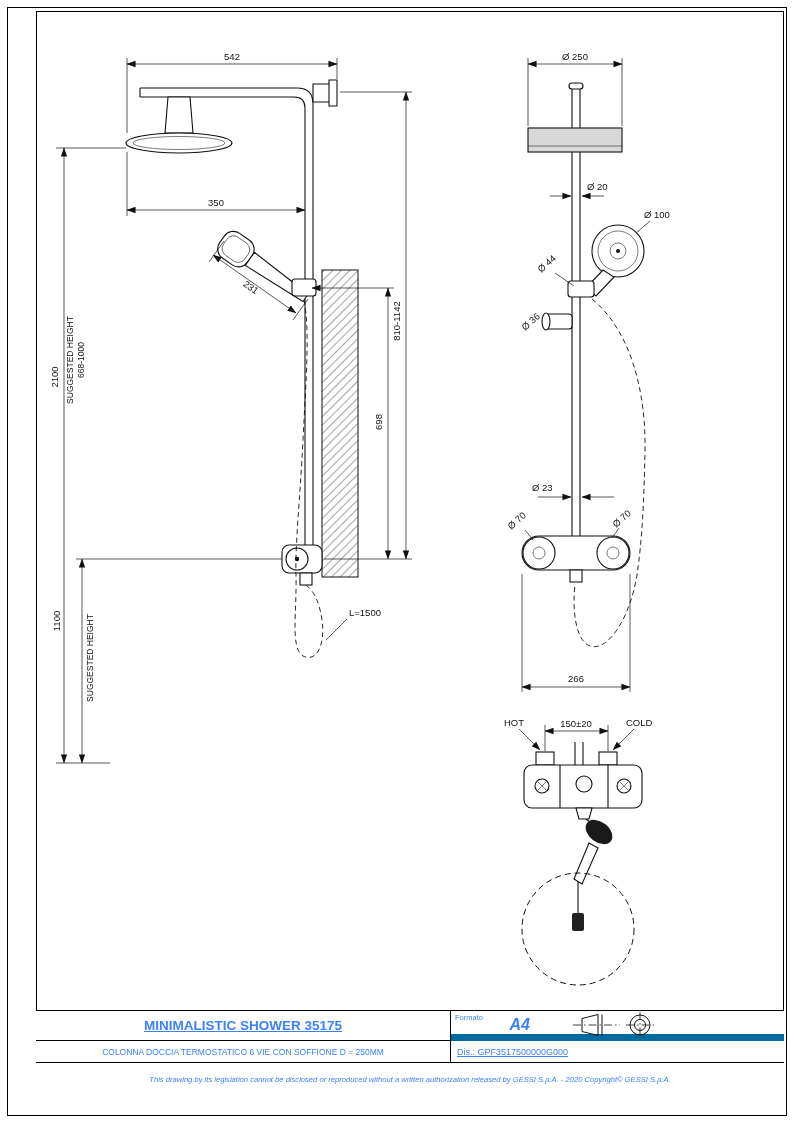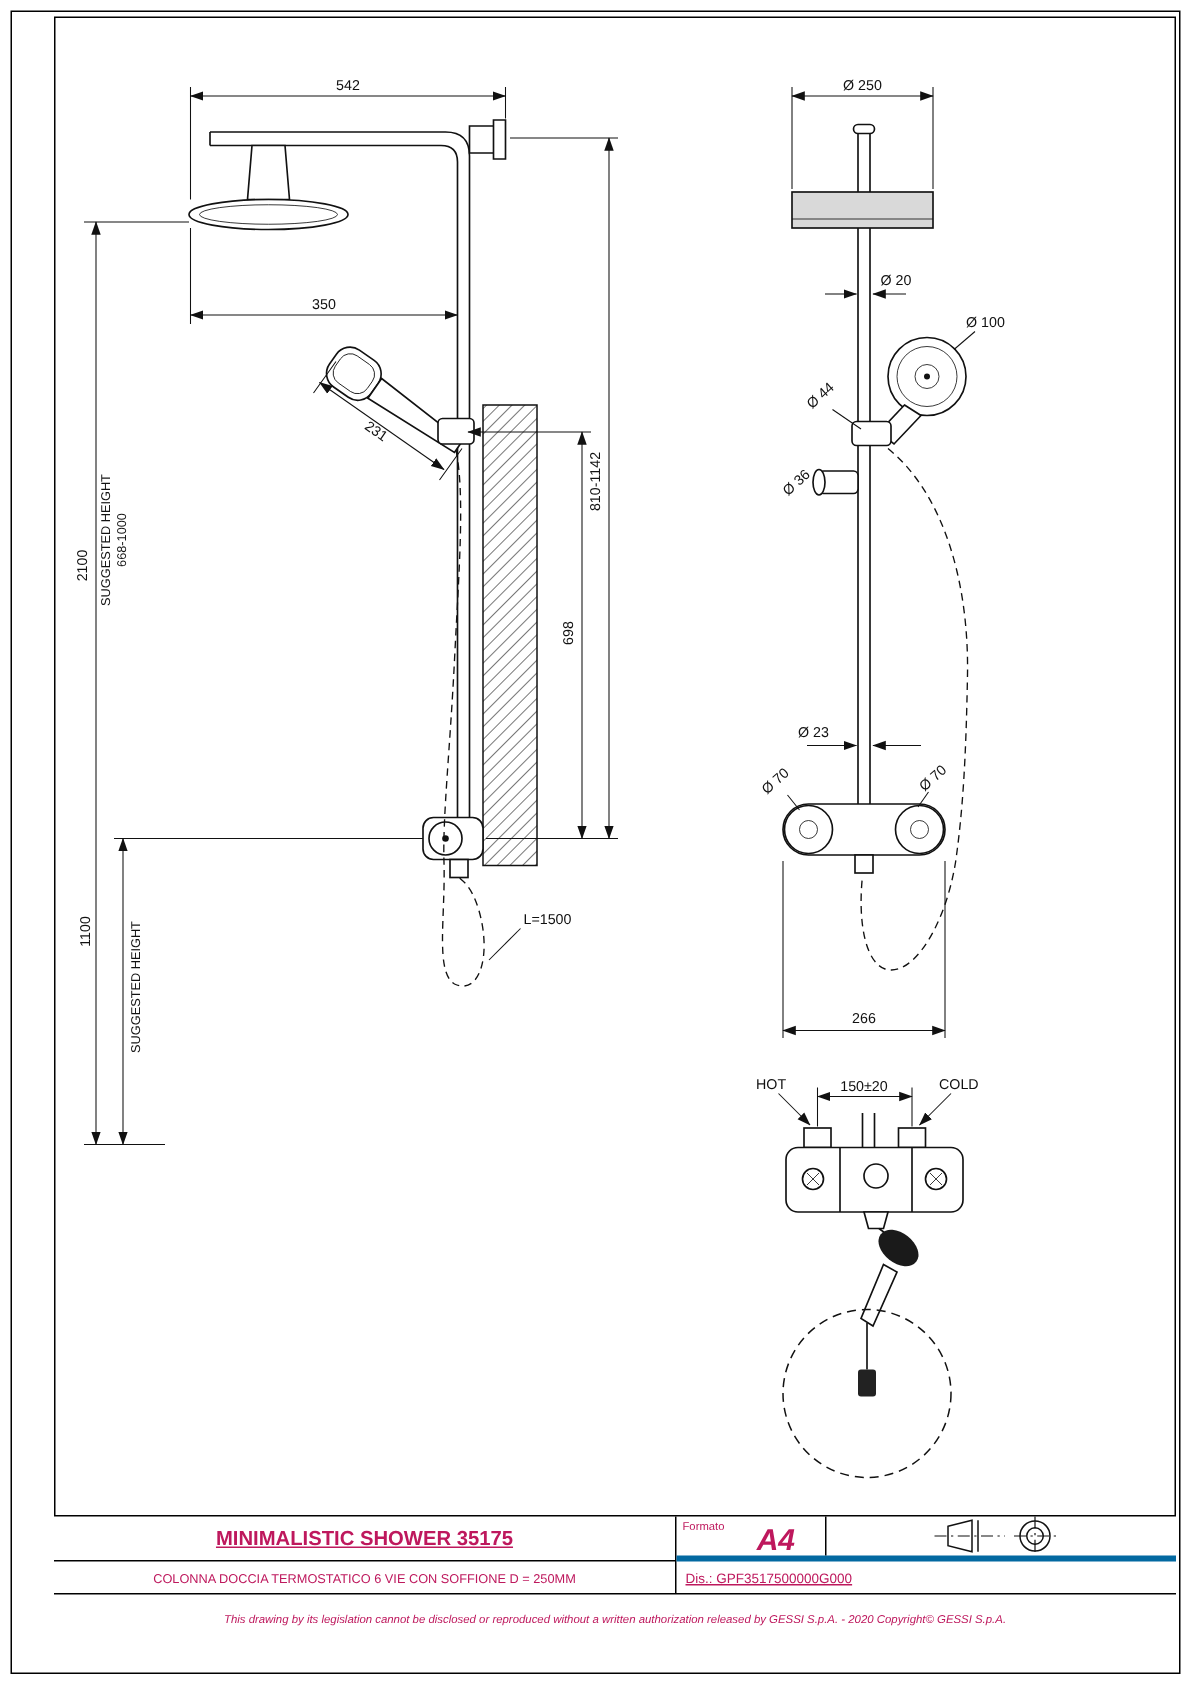--- a/index.html
+++ b/index.html
@@ -1,18 +1,18 @@
 <!DOCTYPE html>
 <html><head>
 <meta charset="utf-8">
 <style>
   * { margin:0; padding:0; box-sizing:border-box; }
   html,body { background:#fff; }
   .page { position:relative; width:794px; height:1123px; background:#fff;
-          font-family:"Liberation Sans", sans-serif; color:#be185d; overflow:hidden; }
+          font-family:"Liberation Sans", sans-serif; color:#3b82f6; overflow:hidden; }
   .outer-border { position:absolute; left:7px; top:7px; width:780px; height:1109px;
           border:1px solid #000; }
   .frame { position:absolute; left:36px; top:11px; width:748px; height:1085px;
           border:1.5px solid #000; }
   svg.drawing { position:absolute; left:0; top:0; }
 
   
   .ol  { stroke:#111; stroke-width:1.1; fill:none; }
   .olf { stroke:#111; stroke-width:1.1; fill:#fff; }
   .thin{ stroke:#111; stroke-width:0.55; fill:none; }
@@ -27,24 +27,24 @@
   .tb-main { display:flex; height:52px; border-bottom:1px solid #000; }
   .tb-logo { width:132px; border-right:1px solid #000; display:flex; align-items:center;
           justify-content:center; overflow:hidden; }
   .tb-logo span { font-weight:700; font-size:31px; letter-spacing:-1px;
           font-family:"DejaVu Sans", sans-serif; transform:scaleX(.92) scaleY(1.05); }
   .tb-center { width:415px; border-right:1px solid #000; display:flex; flex-direction:column; }
   .tb-title { height:30px; display:flex; align-items:center; justify-content:center;
           font-weight:bold; font-size:13.5px; border-bottom:1px solid #000;text-decoration:underline; }
   .tb-subtitle { flex:1; display:flex; align-items:center; justify-content:center; font-size:8.5px; }
   .tb-right { flex:1; display:flex; flex-direction:column; }
-  .tb-right-top { height:30px; display:flex; border-bottom:4px solid #0369a1; }
+  .tb-right-top { height:30px; display:flex; border-bottom:7px solid #0369a1;flex-direction:column; }
   .tb-formato { width:100px; border-right:1px solid #000; position:relative; }
   .tb-formato-label { position:absolute; left:4px; top:2px; font-size:7.5px; }
-  .tb-formato-value { position:absolute; right:20px; top:5px; font-size:20px;
+  .tb-formato-value { position:absolute; right:20px; top:5px; font-size:16px;
           font-style:italic; font-weight:bold; }
   .tb-proj { flex:1; display:flex; align-items:center; justify-content:center; }
   .tb-dis { flex:1; display:flex; align-items:center; padding-left:6px; font-size:9px;text-decoration:underline; }
   .tb-address { height:17px; border-bottom:1px solid #000; display:flex; align-items:center;
           justify-content:center; font-size:8.8px; white-space:nowrap; }
   .tb-disclaimer { flex:1; display:flex; align-items:center; justify-content:center;
           font-size:7.6px; font-style:italic; white-space:nowrap; }
 </style>
 </head>
 <body>

